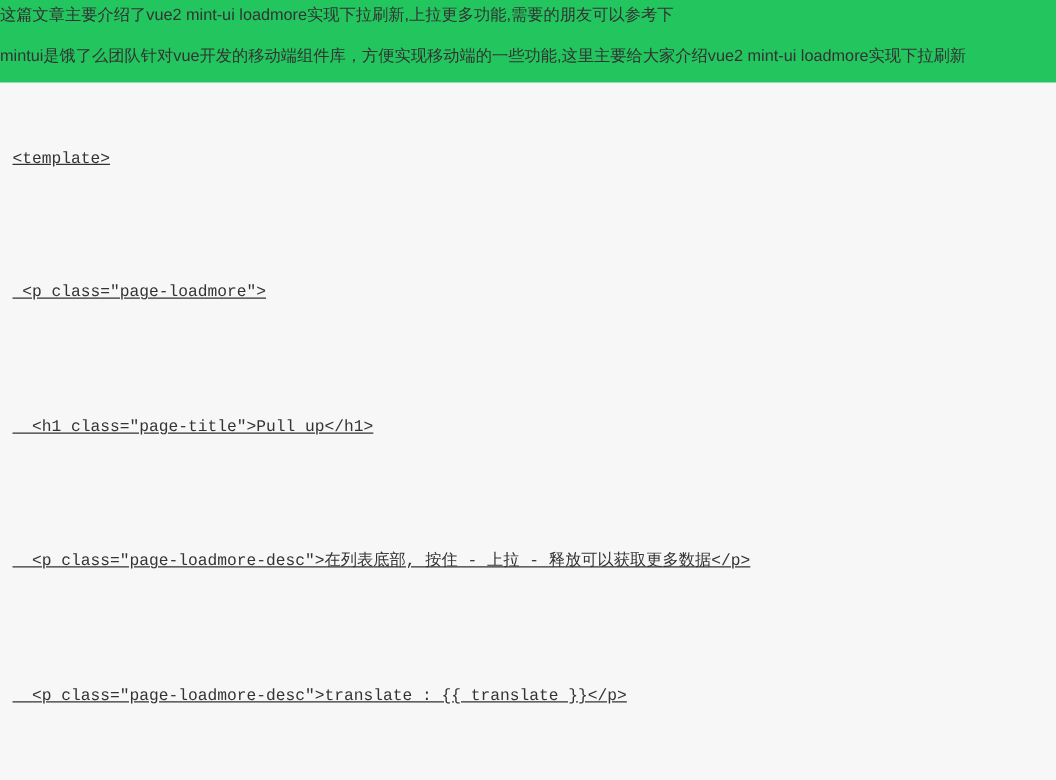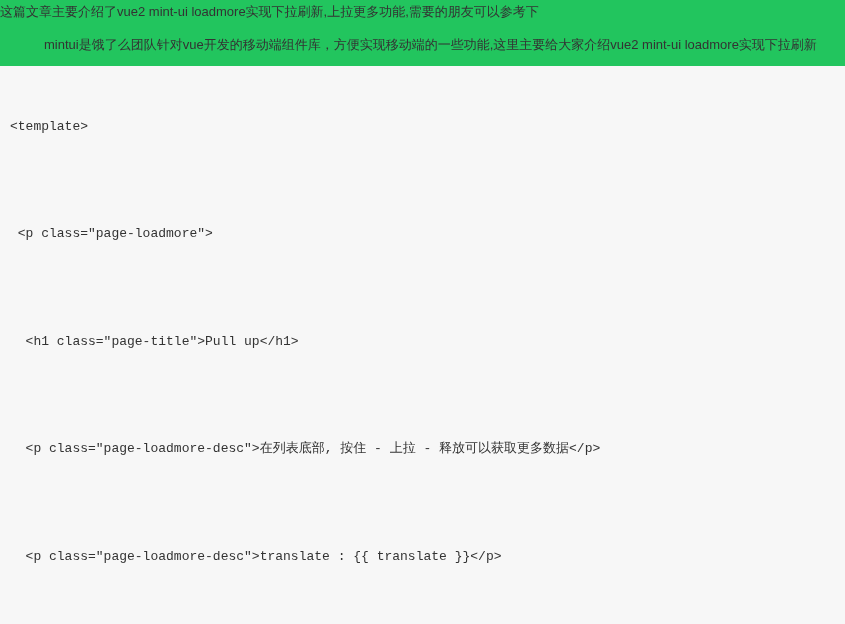--- a/index.html
+++ b/index.html
@@ -21,35 +21,35 @@
     line-height: 1.6;
     white-space: nowrap;
     padding: 2px 0 6px 0;
   }
   .intro-line-2 {
     font-size: 13px;
     color: #333;
     line-height: 1.6;
     white-space: nowrap;
     padding: 6px 0 10px 0;
-    margin-left: 44px;
   }
   .code-block {
     background: #f7f7f7;
     padding: 14px 10px;
     font-family: "SimSun", "NSimSun", "Courier New", monospace;
     font-size: 13px;
     color: #333;
     line-height: 2.4;
     white-space: pre;
     overflow: hidden;
   }
   .code-line {
     white-space: pre;
     font-family: "SimSun", "NSimSun", "Courier New", monospace;
+    text-decoration: underline;
   }
   .blank {
     height: 14px;
   }
 </style>
 </head>
 <body>
 
 <div class="page">
 

